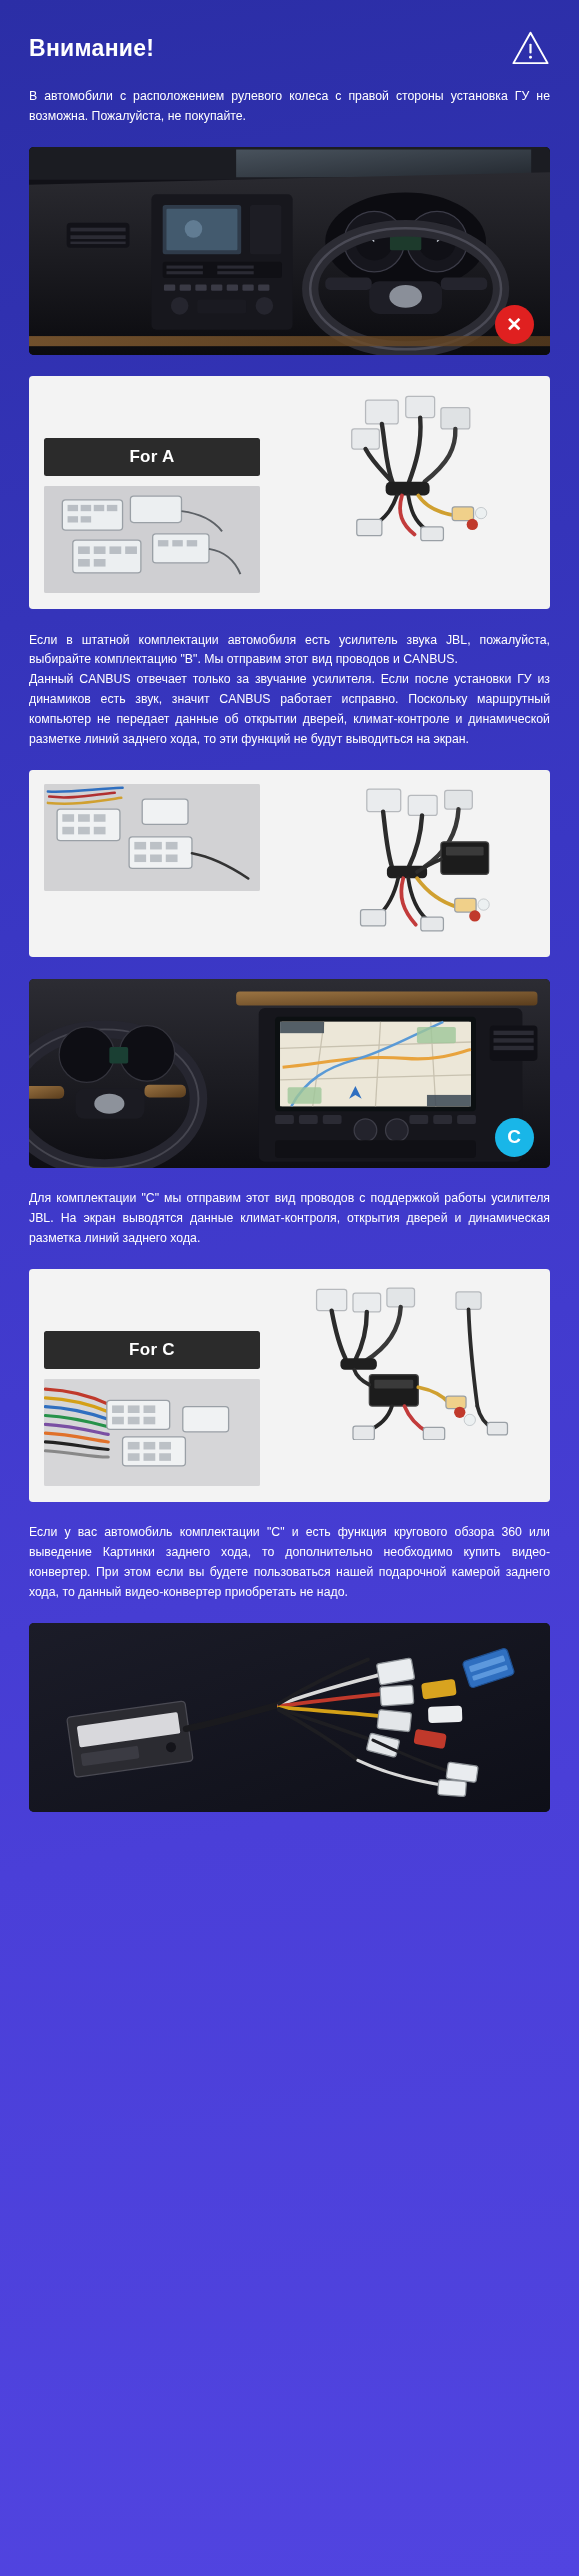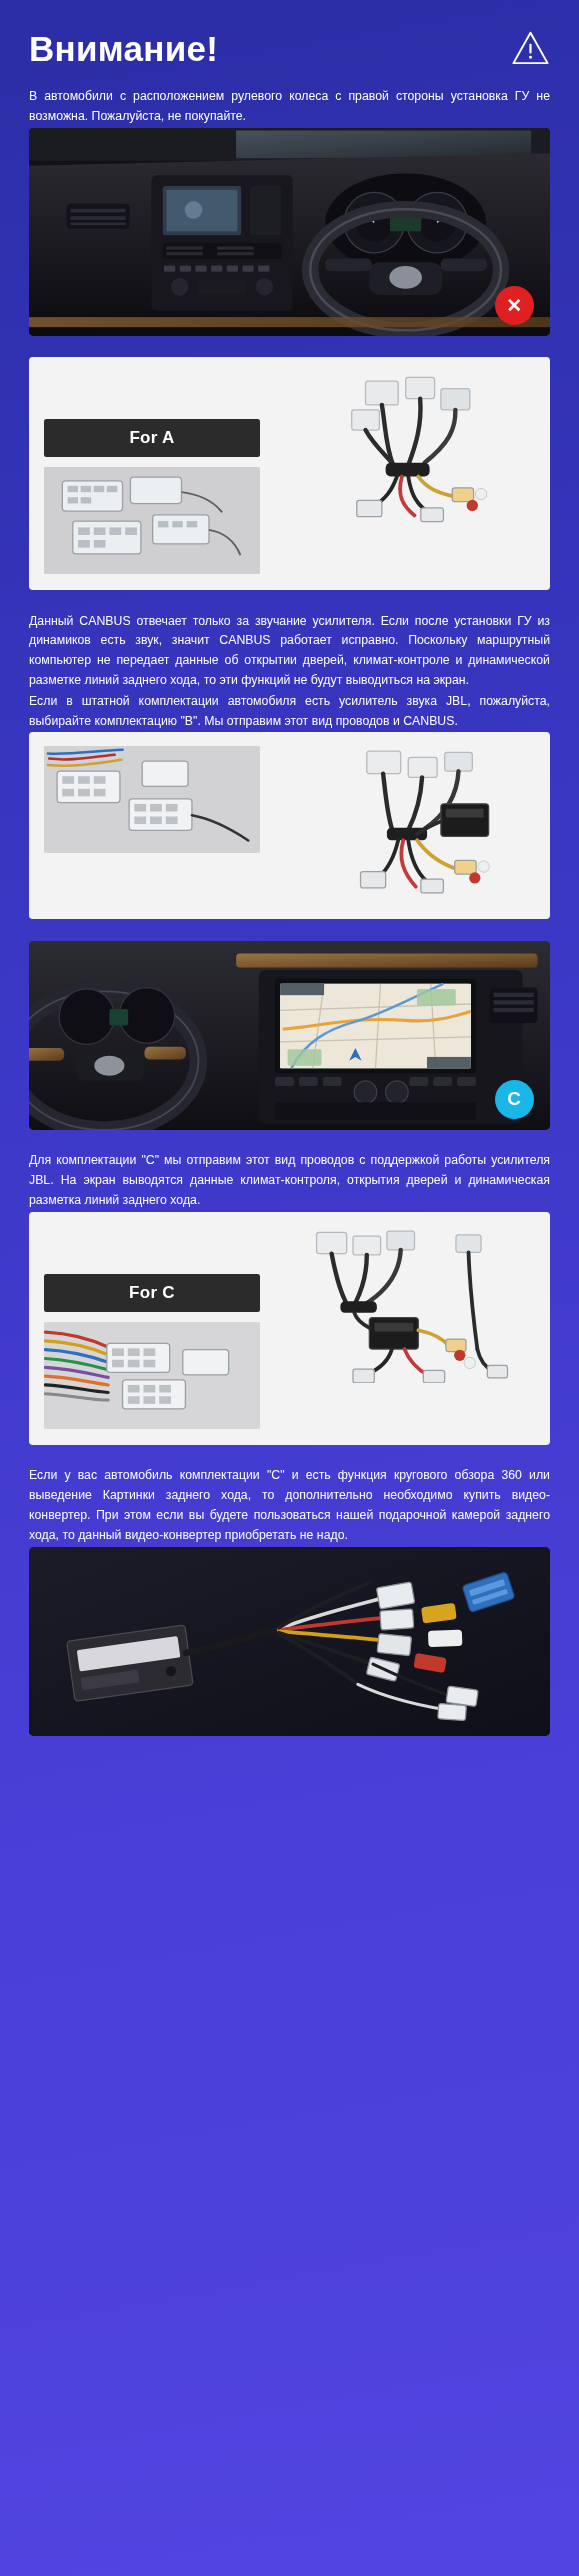--- a/index.html
+++ b/index.html
@@ -22,38 +22,38 @@
     overflow: hidden;
   }
   
   .header {
     padding: 29px 29px 19px 29px;
     display: flex;
     align-items: center;
     justify-content: space-between;
   }
   .header-title {
-    font-size: 35px;
+    font-size: 23px;
     font-weight: bold;
     letter-spacing: 0.3px;
     line-height: 1;
   }
   .warn-icon {
     width: 39px;
     height: 39px;
     flex: 0 0 auto;
   }
   
   .para {
     margin: 0 29px;
     font-size: 12.3px;
     line-height: 1.62;
     text-align: justify;
     color: #ffffff;
-    padding-bottom: 1px;
+    padding-bottom: 20px;
   }
   .para-block { padding-bottom: 0; }
 
   
   .photo-card {
     margin: 0 29px 21.4px 29px;
     border-radius: 5px;
     overflow: hidden;
     position: relative;
   }
@@ -306,22 +306,22 @@
           <rect x="104" y="206" width="40" height="26" rx="4" fill="#e6e8ea"></rect>
           <rect x="206" y="218" width="36" height="22" rx="4" fill="#e6e8ea"></rect>
           <rect x="256" y="186" width="34" height="22" rx="4" fill="#f0d08a"></rect>
         </g>
         <circle cx="288" cy="214" r="9" fill="#c0392b"></circle>
         <circle cx="302" cy="196" r="9" fill="#ecf0f1" stroke="#aeb4b9"></circle>
       </svg>
     </div>
   </div>
 
+  <div class="para para-block">Если в штатной комплектации автомобиля есть усилитель звука JBL, пожалуйста, выбирайте комплектацию "B". Мы отправим этот вид проводов и CANBUS.</div>
   <div class="para">Данный CANBUS отвечает только за звучание усилителя. Если после установки ГУ из динамиков есть звук, значит CANBUS работает исправно. Поскольку маршрутный компьютер не передает данные об открытии дверей, климат-контроле и динамической разметке линий заднего хода, то эти функций не будут выводиться на экран.</div>
-  <div class="para para-block">Если в штатной комплектации автомобиля есть усилитель звука JBL, пожалуйста, выбирайте комплектацию "B". Мы отправим этот вид проводов и CANBUS.</div>
 
   <div class="wire-panel">
     <div class="wire-left">
       <div class="photo-box">
         <svg viewBox="0 0 330 170" width="100%" height="107" preserveAspectRatio="none">
           <rect width="330" height="170" fill="#d2d2d4"></rect>
           <g fill="#f0f2f3" stroke="#9aa0a6" stroke-width="2">
             <rect x="20" y="40" width="96" height="50" rx="5"></rect>
             <rect x="130" y="84" width="96" height="50" rx="5"></rect>
             <rect x="150" y="24" width="70" height="40" rx="5"></rect>

